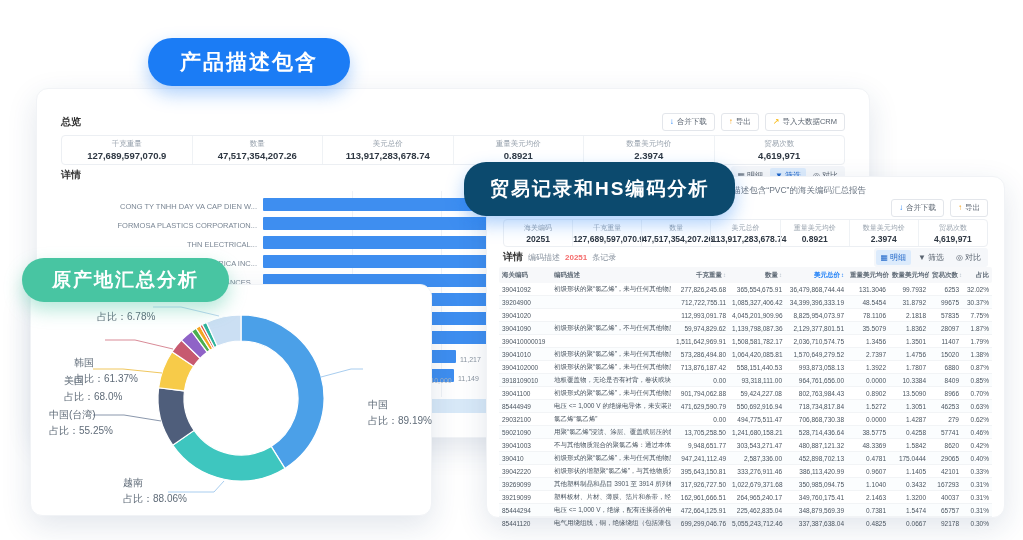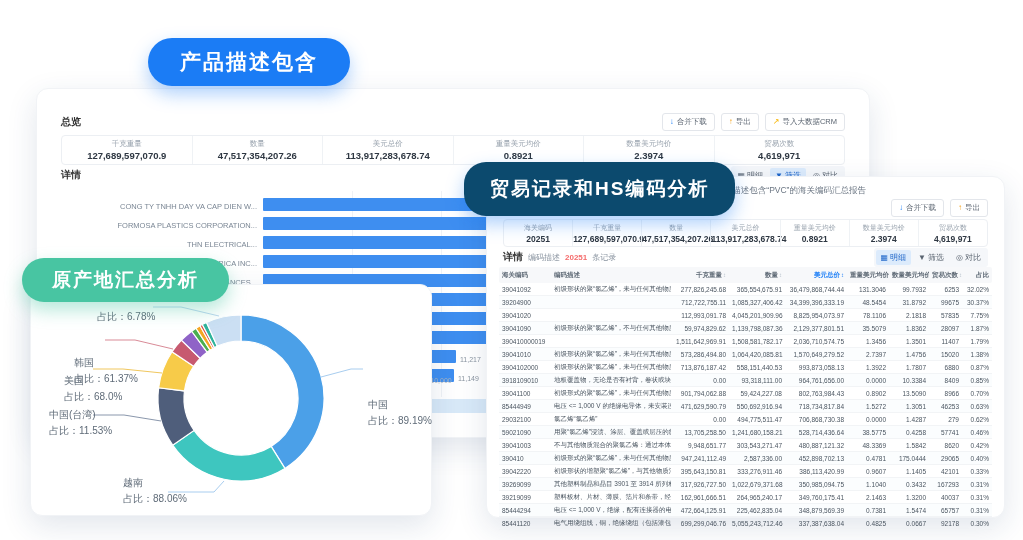--- a/index.html
+++ b/index.html
@@ -551,21 +551,21 @@
         <div class="dlabel" style="left: 337px; top: 76px; margin-top: 36px;">
           <div class="dname">中国</div>
           <div class="dpct">占比：89.19%</div>
         </div>
         <div class="dlabel" style="left: 92px; top: 190px;">
           <div class="dname">越南</div>
           <div class="dpct">占比：88.06%</div>
         </div>
         <div class="dlabel" style="left: 18px; top: 122px;">
           <div class="dname">中国(台湾)</div>
-          <div class="dpct">占比：11.53%</div>
+          <div class="dpct">占比：55.25%</div>
         </div>
         <div class="dlabel" style="left: 33px; top: 88px;">
           <div class="dname">美国</div>
           <div class="dpct">占比：68.0%</div>
         </div>
         <div class="dlabel" style="left: 43px; top: 42px; margin-top: 28px;">
           <div class="dname">韩国</div>
           <div class="dpct">占比：61.37%</div>
         </div>
         <div class="dlabel" style="left: 66px; top: 8px;">

